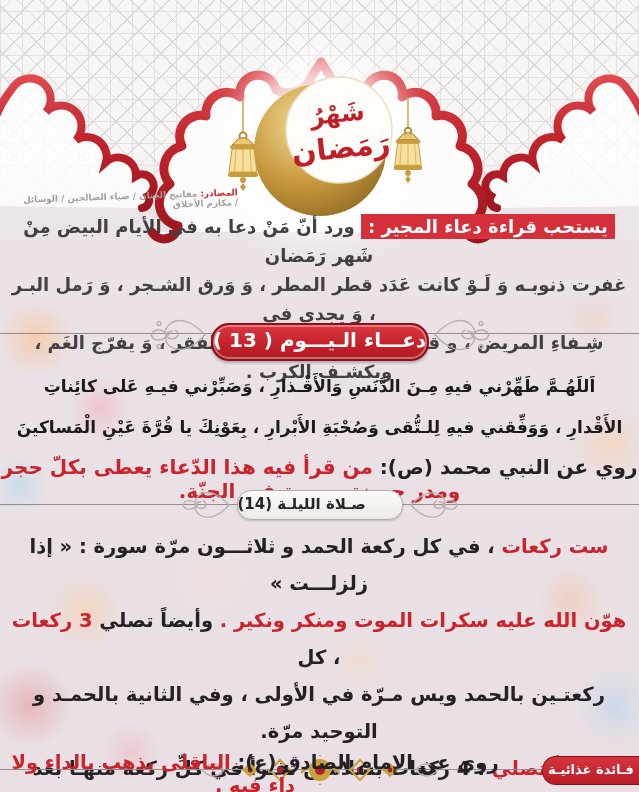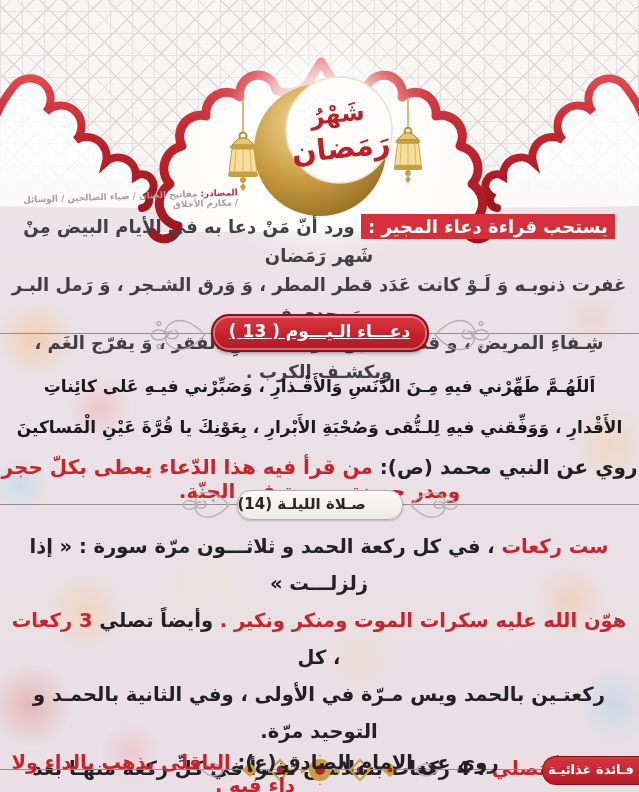--- a/index.html
+++ b/index.html
@@ -40,24 +40,24 @@
   .seg-w{background:#d5303a;color:#fff;padding:2px 7px 2px;border-radius:0;box-decoration-break:clone;-webkit-box-decoration-break:clone;}
   .intro{top:212px;left:10px;width:618px;font-size:18px;font-weight:bold;line-height:29px;
          text-align:center;white-space:pre-line;color:#434044;}
   .intro .seg-k{color:#434044;}
   .sources{top:191px;left:22px;width:216px;font-size:8.8px;color:#a39da0;text-align:right;
            transform:rotate(-2deg);font-weight:bold;}
   .sources .lbl{color:#c9242d;}
   .divider{left:0;width:639px;}
   .dline{position:absolute;left:0;width:639px;height:1px;background:#938d90;}
   .badge-red{
-    position:relative;margin:0 auto;width:214px;height:34px;border-radius:18px;
+    position:relative;margin:9px auto;width:214px;height:34px;border-radius:18px;
     background:linear-gradient(180deg,#da3942 0%,#c5212b 55%,#b01b24 100%);
     border:2px solid #8d1019;box-shadow:inset 0 0 0 2px rgba(255,255,255,.35),0 2px 3px rgba(0,0,0,.25);
-    color:#fff;font-size:17px;font-weight:bold;text-align:center;line-height:31px;text-decoration:underline;
+    color:#fff;font-size:20px;font-weight:bold;text-align:center;line-height:31px;
   }
   .badge-light{
     position:relative;margin:3px auto 0;width:164px;height:28px;border-radius:14px;
     background:linear-gradient(180deg,#fbfaf8,#eceae6);
     border:1.5px solid #b3aeab;box-shadow:0 1px 2px rgba(0,0,0,.2);
     color:#272527;font-size:15px;font-weight:bold;text-align:left;line-height:26px;
   }
   .fl{position:absolute;top:0;}
   .dua{top:366px;left:6px;width:627px;font-size:17px;font-weight:bold;line-height:41px;
        text-align:center;white-space:pre-line;color:#1c1a1c;}

